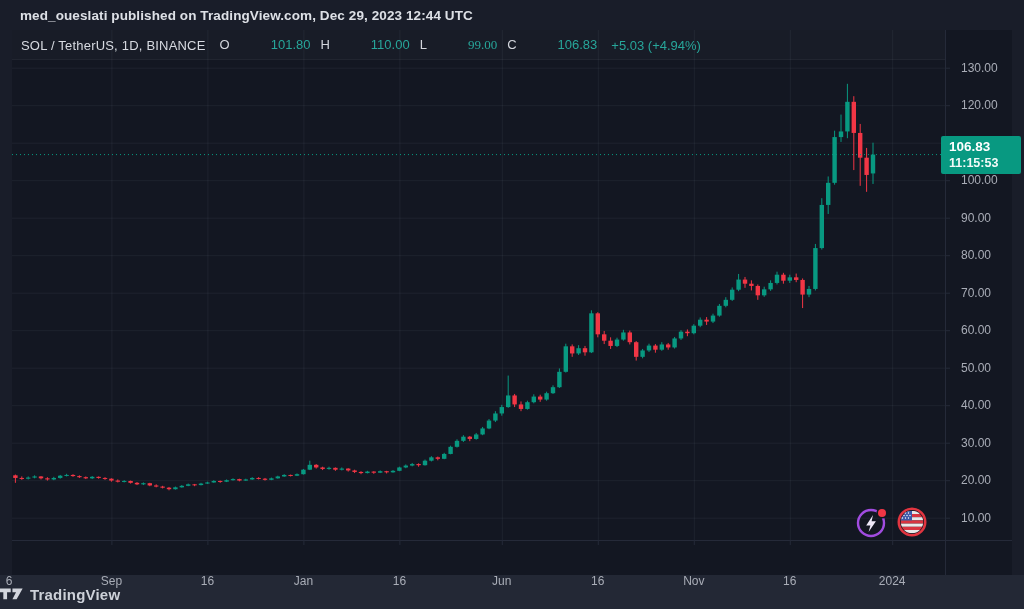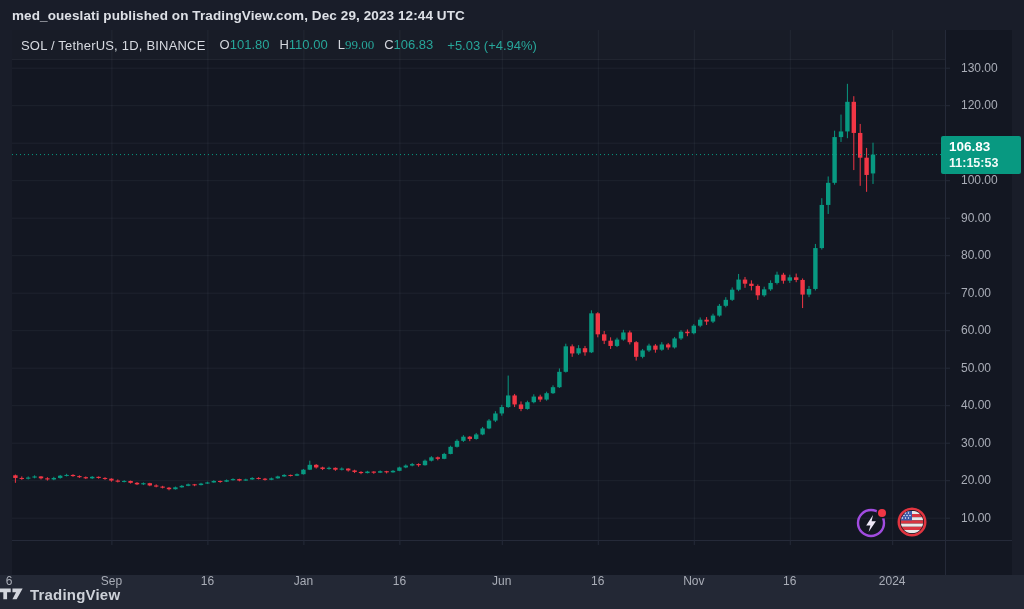--- a/index.html
+++ b/index.html
@@ -6,21 +6,21 @@
   html,body { width:1024px; height:609px; overflow:hidden; }
   body {
     background:#191d29;
     font-family:"Liberation Sans","DejaVu Sans",sans-serif;
     position:relative;
     -webkit-font-smoothing:antialiased;
   }
   
   .attr-bar {
     position:absolute; left:0; top:0; width:1024px; height:30px;
-    display:flex; align-items:center; padding-left:12px;
+    display:flex; align-items:center; padding-left:20px;
     color:#dde0e6; font-size:13.5px; font-weight:700; letter-spacing:.1px;
   }
   
   .panel {
     position:absolute; left:12px; top:30px; width:1000px; height:545px;
     background:#131722; overflow:visible;
   }
   .panel svg.plot { position:absolute; left:0; top:0; z-index:2; display:block; }
   .legend-strip {
     position:absolute; left:0; top:0; width:933px; height:30px; z-index:1;
@@ -28,21 +28,21 @@
     border-bottom:1px solid rgba(255,255,255,0.045);
   }
   .legend {
     position:absolute; left:9px; top:0; height:30px; z-index:3;
     display:flex; align-items:center; gap:14px; white-space:nowrap;
     font-size:13px;
   }
   .legend .sym { color:#d7dae1; letter-spacing:.2px; }
   .legend .ohlc { display:flex; gap:10px; }
   .legend .pair .k { color:#d3d6dd; }
-  .legend .pair .v { font-weight:400; }
+  .legend .pair .v { font-weight:400;margin-left:41px; }
   .legend .chg { }
   
   .price-label {
     position:absolute; left:949px; width:60px; height:14px; z-index:3;
     color:#a9adb7; font-size:12px; line-height:14px; text-align:left;
   }
   .time-label {
     position:absolute; top:543px; height:16px; z-index:3;
     color:#a9adb7; font-size:12px; line-height:16px;
     transform:translateX(-50%); white-space:nowrap;

